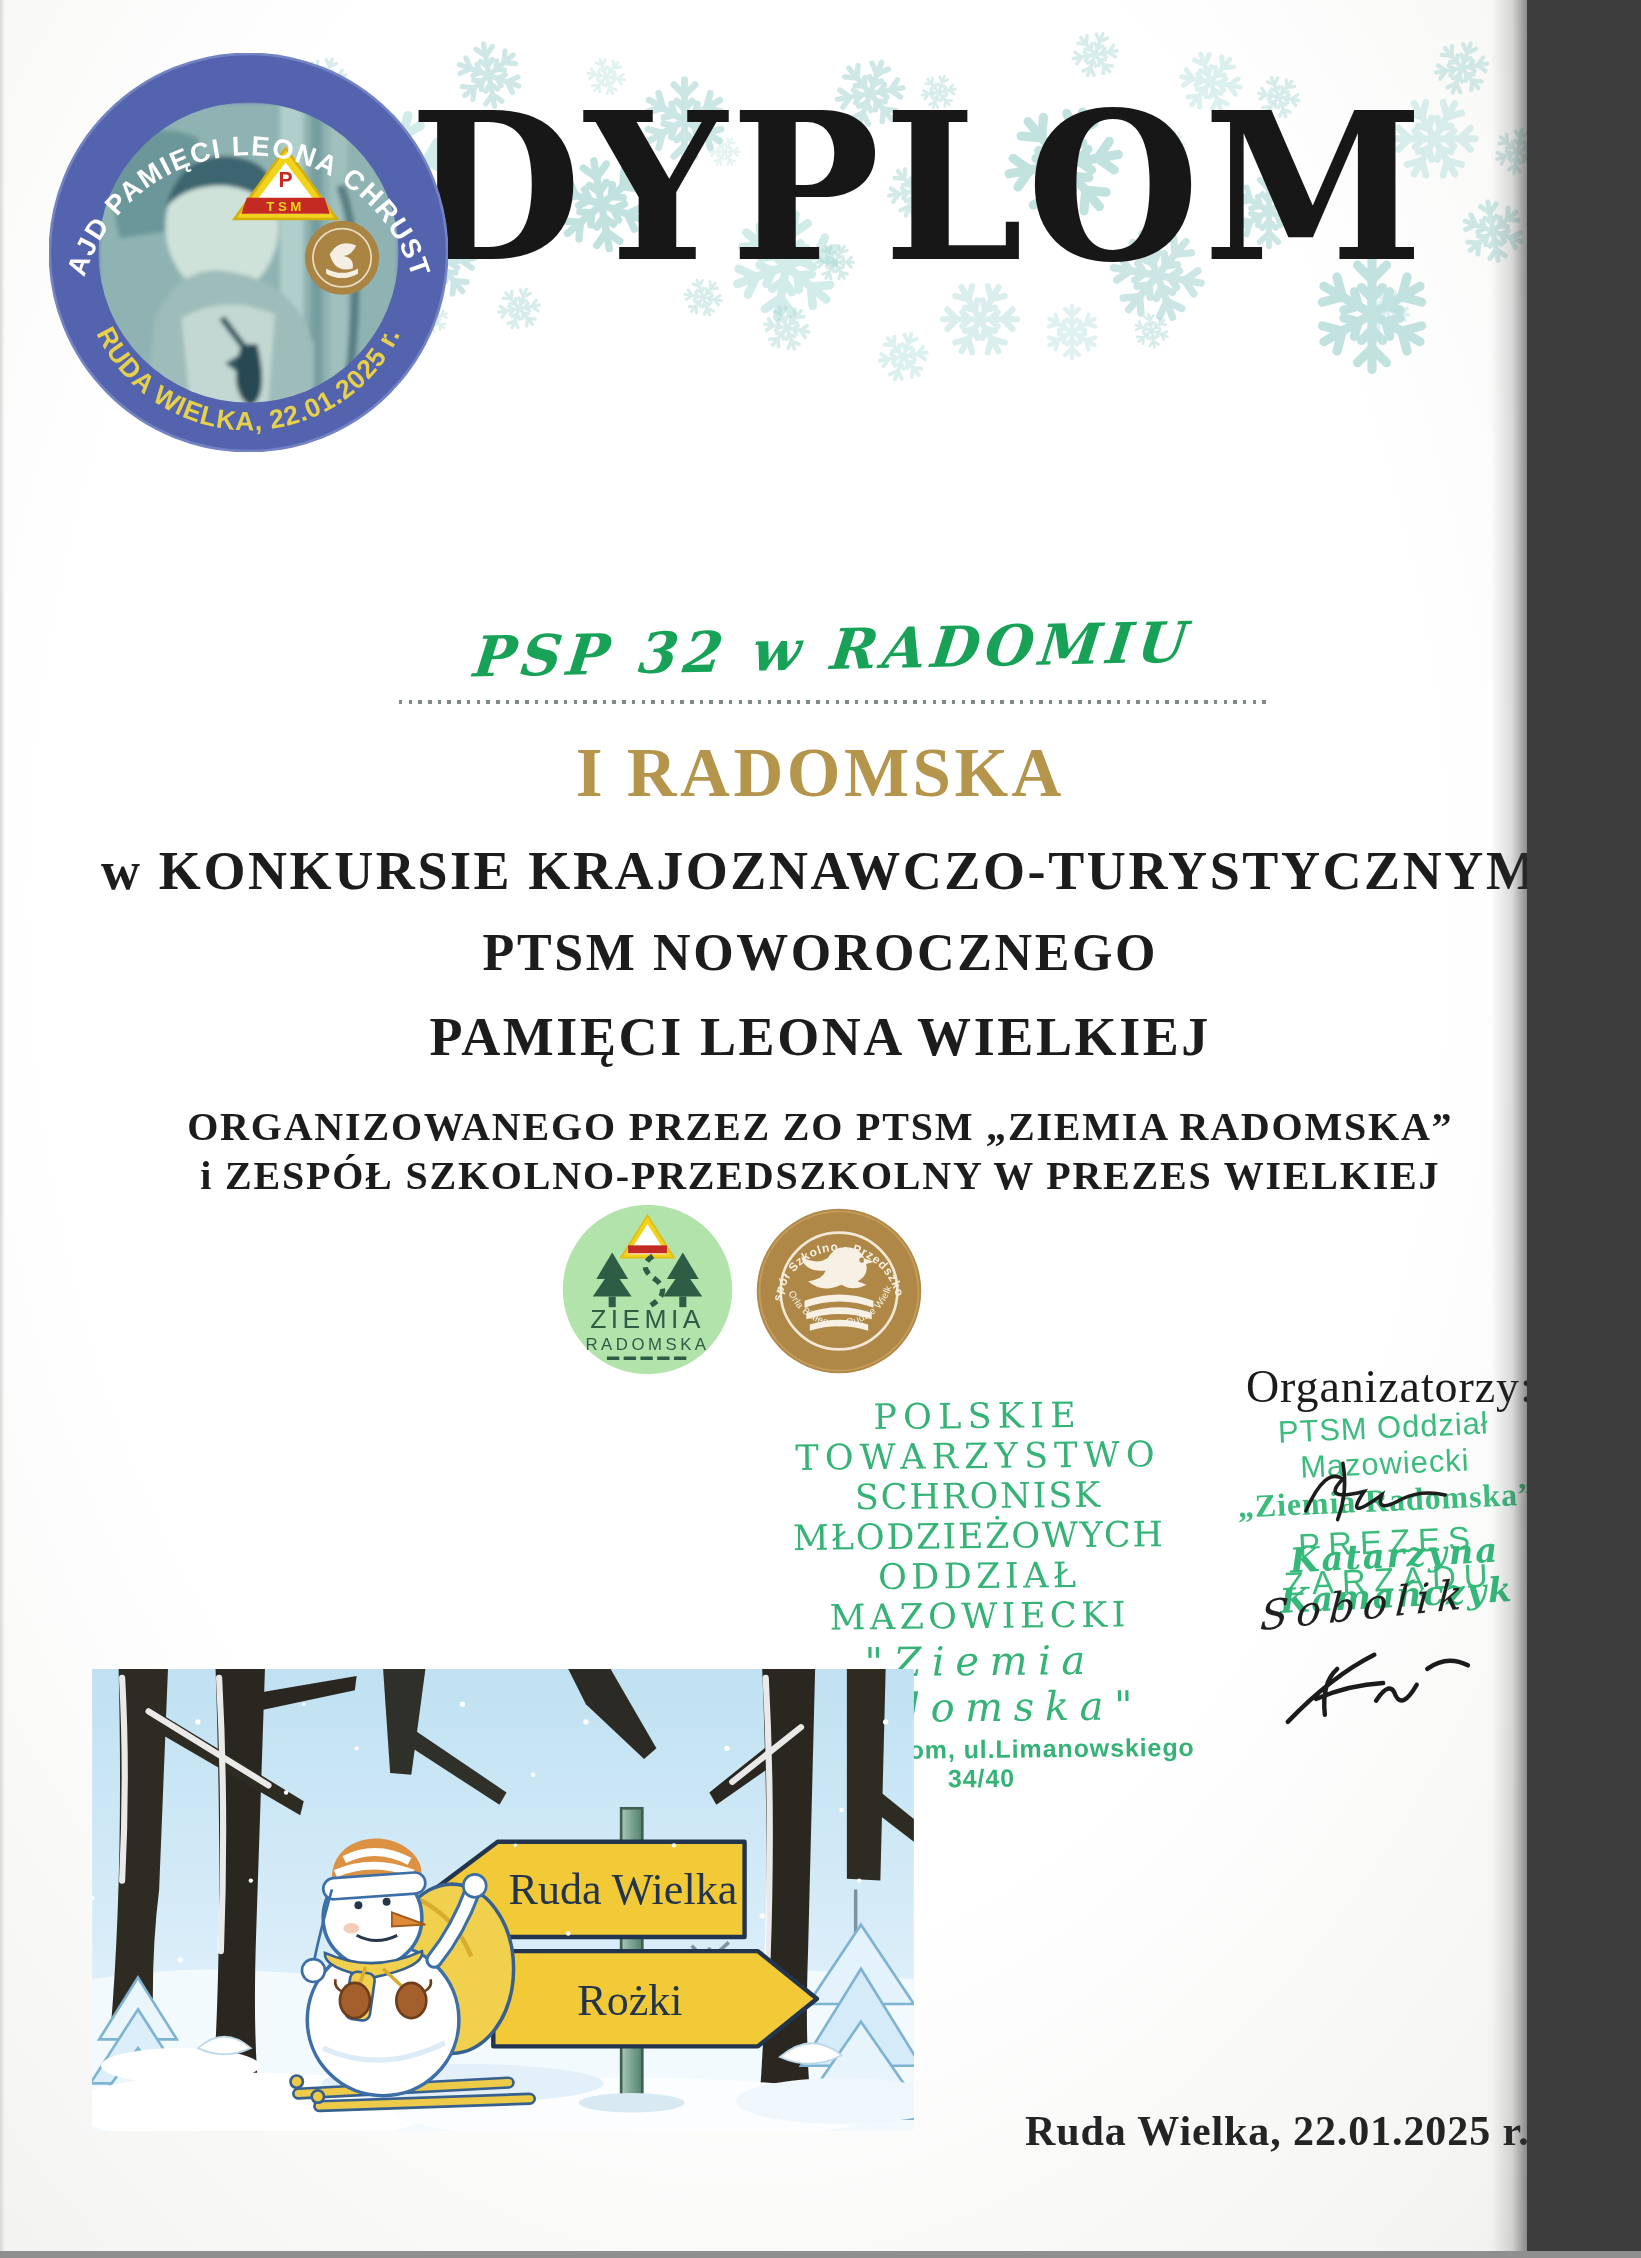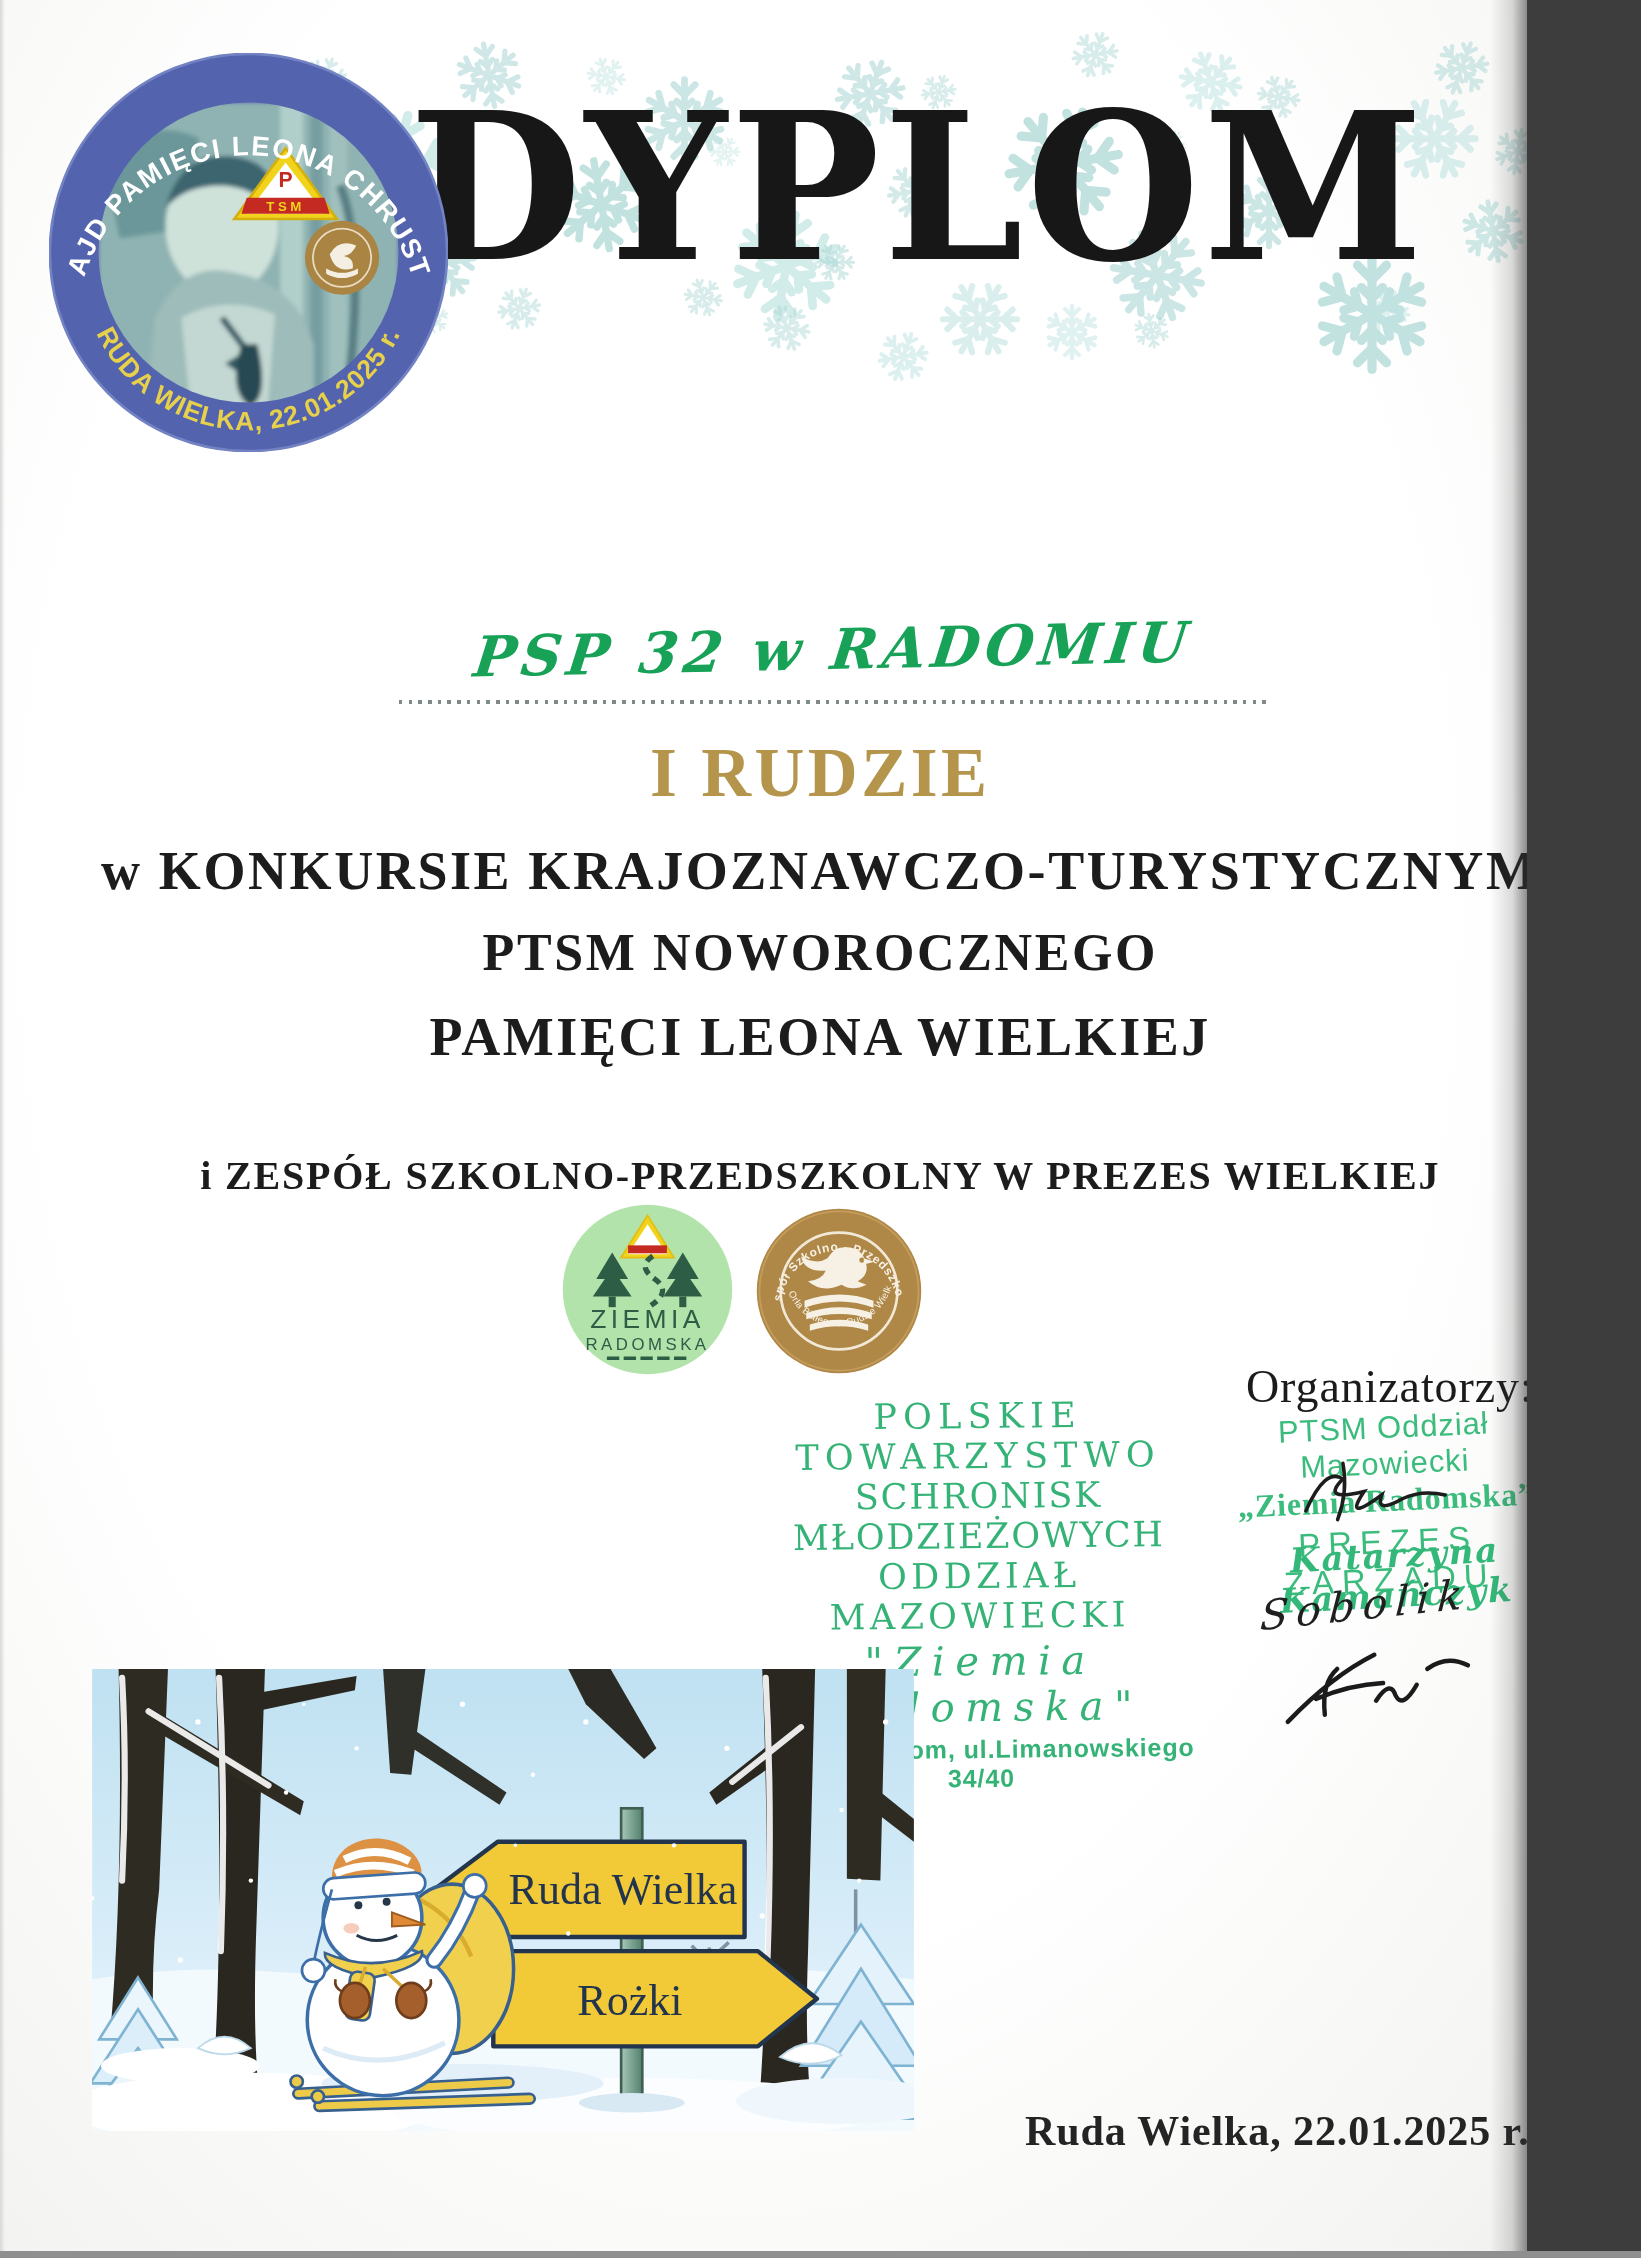--- a/index.html
+++ b/index.html
@@ -1758,24 +1758,25 @@
       <textPath href="#arcTop" startOffset="50%" text-anchor="middle">RAJD PAMIĘCI LEONA CHRUSTA</textPath>
     </text>
     <text fill="#e7d14b" font-size="30" font-weight="bold" letter-spacing="1" font-family="Liberation Sans, sans-serif">
       <textPath href="#arcBot" startOffset="50%" text-anchor="middle">RUDA WIELKA, 22.01.2025 r.</textPath>
     </text>
   </svg>
 
   <div class="recipient">PSP 32 w RADOMIU</div>
   <div class="dotline"></div>
 
-  <div class="center-block place">I RUDZIE</div>
+  <div class="center-block place">I RADOMSKA</div>
   <div class="center-block l-big l1">w KONKURSIE KRAJOZNAWCZO-TURYSTYCZNYM</div>
   <div class="center-block l-big l2">PTSM NOWOROCZNEGO</div>
   <div class="center-block l-big l3">PAMIĘCI LEONA WIELKIEJ</div>
+  <div class="center-block l-big l4">ORGANIZOWANEGO PRZEZ ZO PTSM „ZIEMIA RADOMSKA”</div>
   <div class="center-block l-big l5">i ZESPÓŁ SZKOLNO-PRZEDSZKOLNY W PREZES WIELKIEJ</div>
 
   <svg class="logo-ziemia" viewBox="0 0 196 196">
     <circle cx="98" cy="98" r="96" fill="#b2e3ab"></circle>
     <polygon points="98,14 128,62 68,62" fill="#f2d31b" stroke="#e3be12" stroke-width="2"></polygon>
     <polygon points="98,24 120,58 76,58" fill="#ffffff"></polygon>
     <rect x="76" y="48" width="44" height="9" fill="#c42a22"></rect>
     <g fill="#2e5d46">
       <polygon points="58,56 76,86 40,86"></polygon>
         <polygon points="58,74 80,106 36,106"></polygon>

